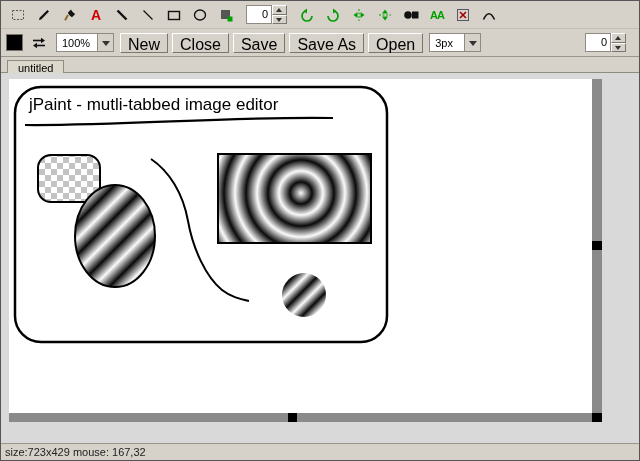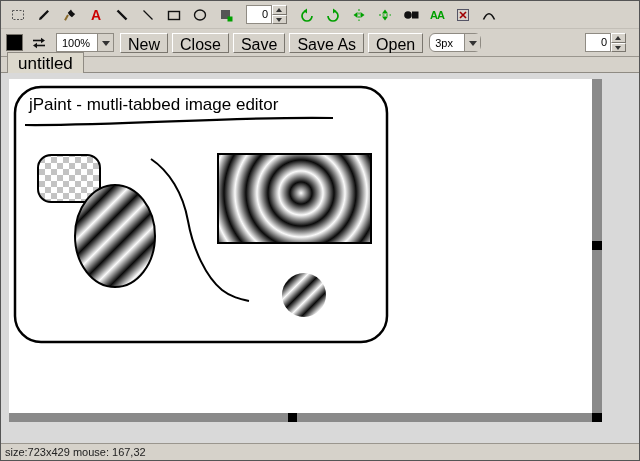--- a/index.html
+++ b/index.html
@@ -31,33 +31,33 @@
 
   .color-swatch { width:17px; height:17px; background:#000; border:1px solid #77736b; margin-right:2px; }
 
   .combo { display:flex; align-items:stretch; height:19px; background:#fff;
            border:1px solid #8f8b83; margin:0 3px; }
   .combo-text { font-size:11px; padding:2.5px 5px; white-space:nowrap; flex:1; }
   .combo-arrow { width:16px; background:#d6d2ca; border-left:1px solid #8f8b83; position:relative; }
   .combo-arrow::after { content:""; position:absolute; left:4px; top:7px;
       border-left:4px solid transparent; border-right:4px solid transparent; border-top:5px solid #333; }
   .combo-zoom { width:58px; }
-  .combo-stroke { width:52px;border-radius:6px; }
+  .combo-stroke { width:52px; }
   .combo-gradient { width:178px; }
 
   .push-btn { height:20px; font-size:16px; padding:2px 7px; margin:4px 1px; background:#d6d2ca;
               border:1px solid; border-color:#fff #7a766e #7a766e #fff;
               font-family:"Liberation Sans", sans-serif; white-space:nowrap; }
   .spacer { flex:1; }
 
   
   .tabbar { height:16px; flex:0 0 16px; background:#d6d2ca; border-bottom:1px solid #8f8b83;
             display:flex; align-items:flex-end; padding-left:6px; }
   .tab { background:#dcd8cc; border:1px solid #8f8b83; border-bottom:none;
-         font-size:17px; padding:1px 10px 2px; position:relative; top:4px; }
+         font-size:11px; padding:1px 10px 2px; position:relative; top:4px; }
 
   
   .workspace { flex:1; position:relative; background:#d9d9d9; overflow:hidden; }
   .canvas { position:absolute; left:8px; top:6px; width:583px; height:334px; background:#fff; }
   .drawing text { font-family:"Liberation Sans", sans-serif; }
   .shadow-v { position:absolute; left:591px; top:6px; width:10px; height:343px; background:#8a8a8a; }
   .shadow-h { position:absolute; left:8px; top:340px; width:593px; height:9px; background:#8a8a8a; }
   .handle { position:absolute; width:9px; height:9px; background:#000; }
   .handle-right  { left:591px; top:168px; width:10px; }
   .handle-bottom { left:287px; top:340px; }

